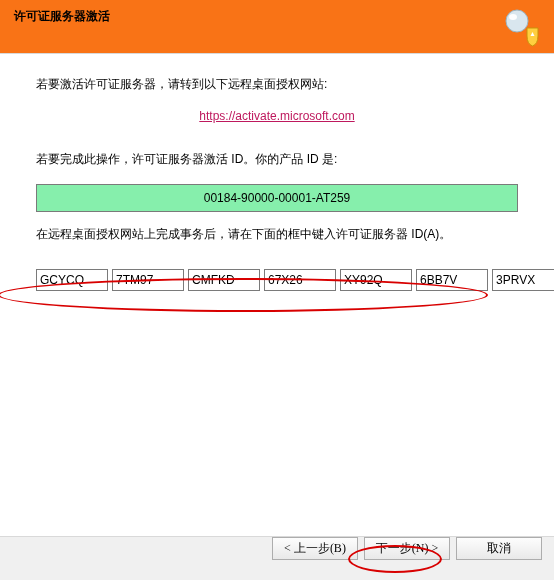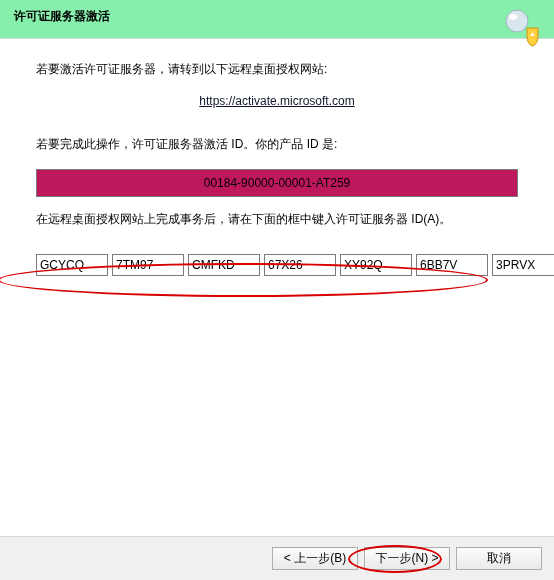--- a/index.html
+++ b/index.html
@@ -8,25 +8,25 @@
     padding: 0;
     width: 554px;
     height: 580px;
     font-family: "Microsoft YaHei", SimSun, Tahoma, sans-serif;
     font-size: 12px;
     background: #fff;
     color: #000;
     position: relative;
   }
   .header {
-    background: #86efac;
+    background: #f97316;
     padding: 8px 12px 6px 14px;
     border-bottom: 1px solid #d9d9d9;
     position: relative;
-    height: 39px;
+    height: 54px;
   }
   .header .title {
     font-weight: bold;
     font-size: 12px;
   }
   .header .subtitle {
     margin-left: 22px;
     margin-top: 2px;
     font-size: 12px;
   }
@@ -36,28 +36,28 @@
     top: 6px;
     width: 42px;
     height: 42px;
   }
   .content {
     padding: 22px 36px 16px 36px;
     position: relative;
   }
   .para { font-size: 12px; margin-bottom: 16px; }
   .link-block { text-align: center; margin-bottom: 28px; }
-  .link { color: #0f172a; text-decoration: underline; cursor: pointer; }
+  .link { color: #be185d; text-decoration: underline; cursor: pointer; }
   .product-id-box {
     border: 1px solid #7a7a7a;
     padding: 6px 0;
     text-align: center;
     font-size: 12px;
     margin-bottom: 14px;
-    background: #be185d;
+    background: #86efac;
   }
   .id-fields {
     display: flex;
     gap: 0;
     margin-top: 26px;
     position: relative;
     z-index: 2;
   }
   .id-fields input {
     width: 72px;
@@ -80,23 +80,24 @@
   .footer {
     position: absolute;
     bottom: 0;
     left: 0;
     right: 0;
     height: 44px;
     border-top: 1px solid #d9d9d9;
     background: #f0f0f0;
     display: flex;
     justify-content: flex-end;
-    align-items: center;
+    align-items: flex-start;
     padding: 0 12px;
     gap: 6px;
+    font-family: Liberation Serif, serif;
   }
   .btn {
     min-width: 86px;
     height: 23px;
     border: 1px solid #adadad;
     background: linear-gradient(#fdfdfd,#e9e9e9);
     font-size: 12px;
     font-family: inherit;
     cursor: pointer;
     padding: 0 10px;

